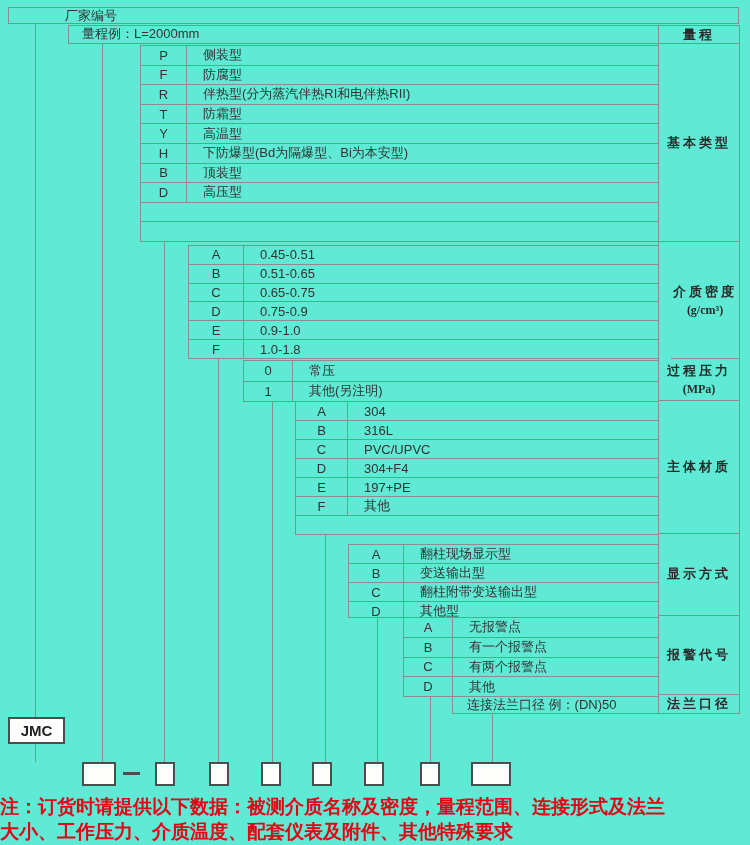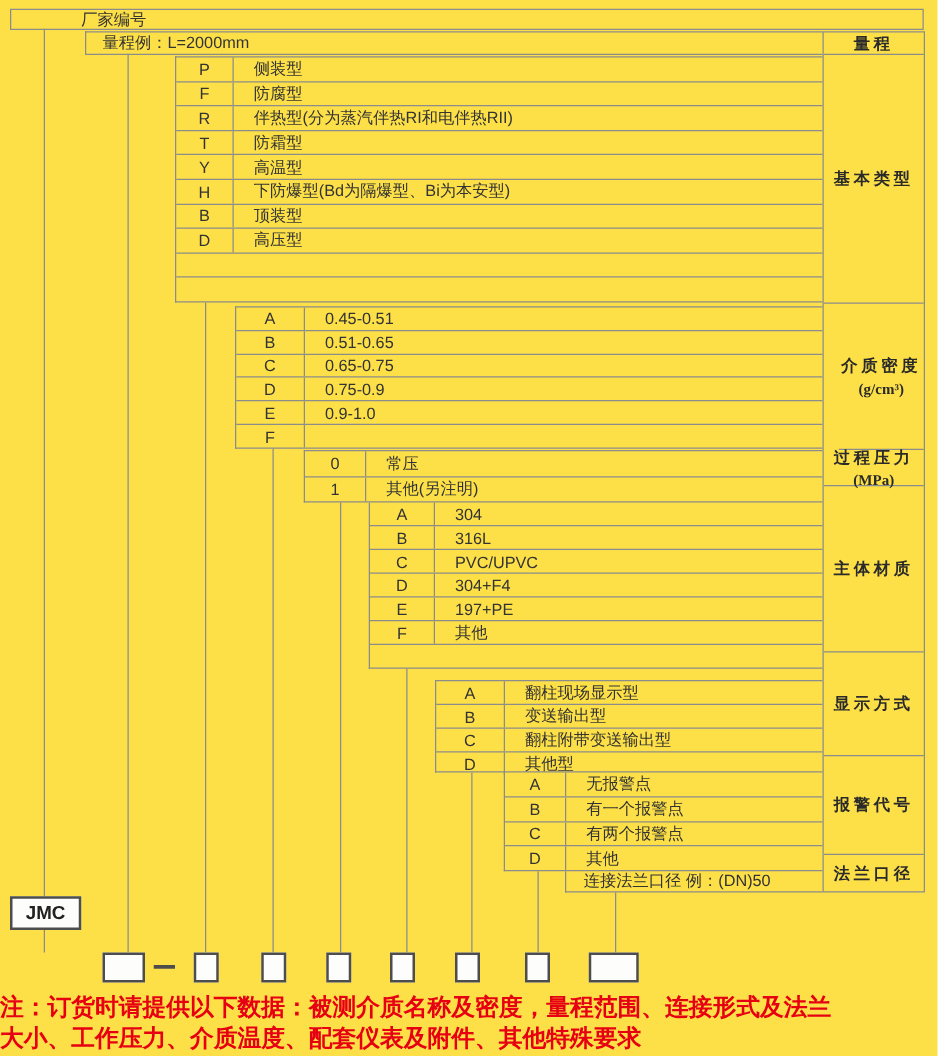--- a/index.html
+++ b/index.html
@@ -3,21 +3,21 @@
 <meta charset="utf-8">
 <style>
   :root{
     --line:#8c8c8c;
     --dark:#4d4d4d;
     --txt:#333;
   }
   *{box-sizing:border-box;margin:0;padding:0;}
   html,body{background:#fdfdfc;}
   body{font-family:"Liberation Sans","DejaVu Sans",sans-serif;color:var(--txt);}
-  .page{position:relative;width:750px;height:845px;background:#fde047;overflow:hidden;}
+  .page{position:relative;width:750px;height:845px;background:#5eead4;overflow:hidden;}
 
   
   .factory-box{position:absolute;left:8px;top:7px;width:731px;height:17px;
     border:1px solid var(--line);display:flex;align-items:center;}
   .factory-box span{padding-left:56px;font-size:13px;}
 
   
   .range-row{position:absolute;left:68px;top:25px;width:590px;height:19px;
     border:1px solid var(--line);border-right:none;display:flex;align-items:flex-end;}
   .range-row span{padding-left:13px;font-size:13px;}
@@ -48,21 +48,21 @@
 
   
   .right-col{position:absolute;left:658px;top:25px;width:82px;height:689px;
     border:1px solid var(--line);display:flex;flex-direction:column;}
   .rc{display:flex;flex-direction:column;align-items:center;justify-content:center;
     border-bottom:1px solid var(--line);
     font-family:"Liberation Serif","DejaVu Serif",serif;font-size:13px;
     letter-spacing:3px;color:#2a2a2a;font-weight:bold;}
   .rc:last-child{border-bottom:none;flex:1;}
   .rc .sub{letter-spacing:0;font-size:12px;margin-top:2px;}
-  .rc-0{height:18px;}.rc-1{height:199px;}.rc-2{height:117px;margin-left:12px;}.rc-3{height:29px;}
+  .rc-0{height:18px;}.rc-1{height:199px;}.rc-2{height:117px;margin-left:12px;}.rc-3{height:42px;}
   .rc-4{height:133px;}.rc-5{height:83px;}.rc-6{height:79px;}
 
   
   .vline{position:absolute;width:1px;background:var(--line);}
   .v1{left:35px;top:23px;height:739px;}
   .v2{left:102px;top:43px;height:719px;}
   .v3{left:164px;top:242px;height:520px;}
   .v4{left:218px;top:359px;height:403px;}
   .v5{left:272px;top:402px;height:360px;}
   .v6{left:325px;top:535px;height:227px;}
@@ -159,20 +159,21 @@
       <div class="trow">
         <div class="code">D</div>
         <div class="desc">0.75-0.9</div>
       </div>
       <div class="trow">
         <div class="code">E</div>
         <div class="desc">0.9-1.0</div>
       </div>
       <div class="trow">
         <div class="code">F</div>
+        <div class="desc">1.0-1.8</div>
       </div>
     </div>
   <div class="sec sec-2">
       <div class="trow">
         <div class="code">0</div>
         <div class="desc">常压</div>
       </div>
       <div class="trow">
         <div class="code">1</div>
         <div class="desc">其他(另注明)</div>

